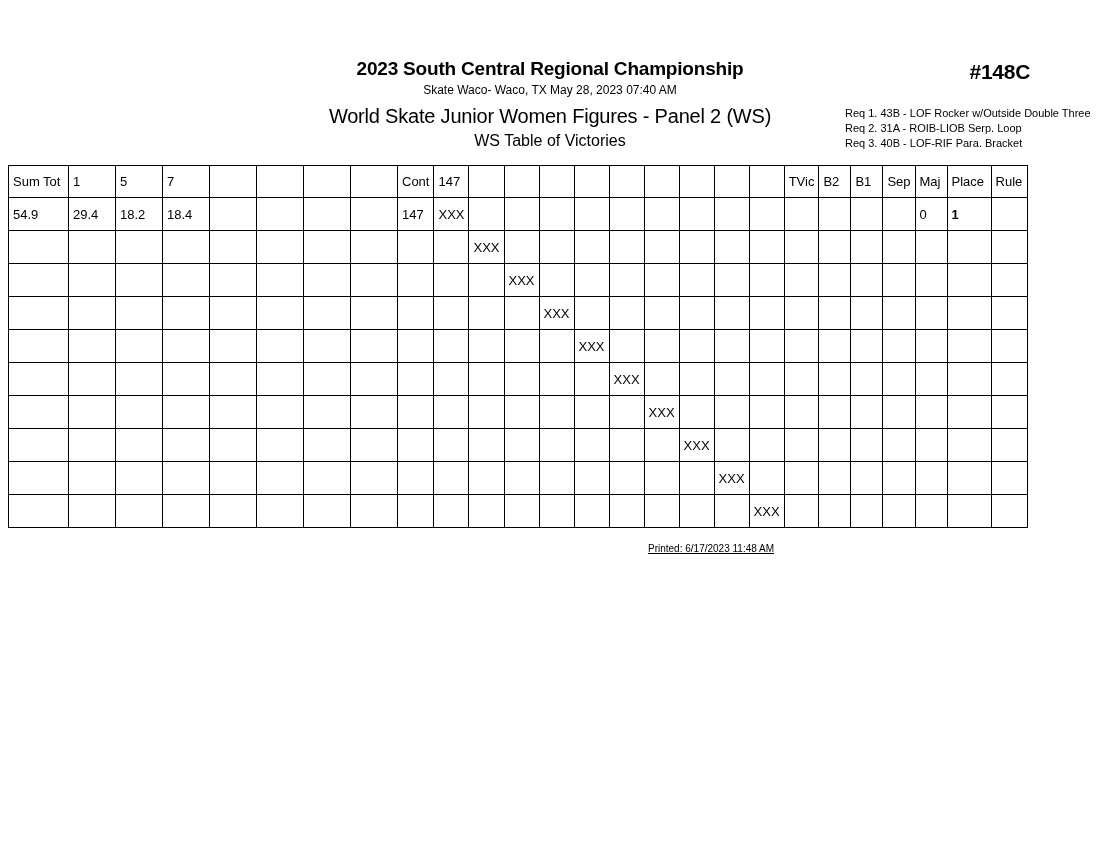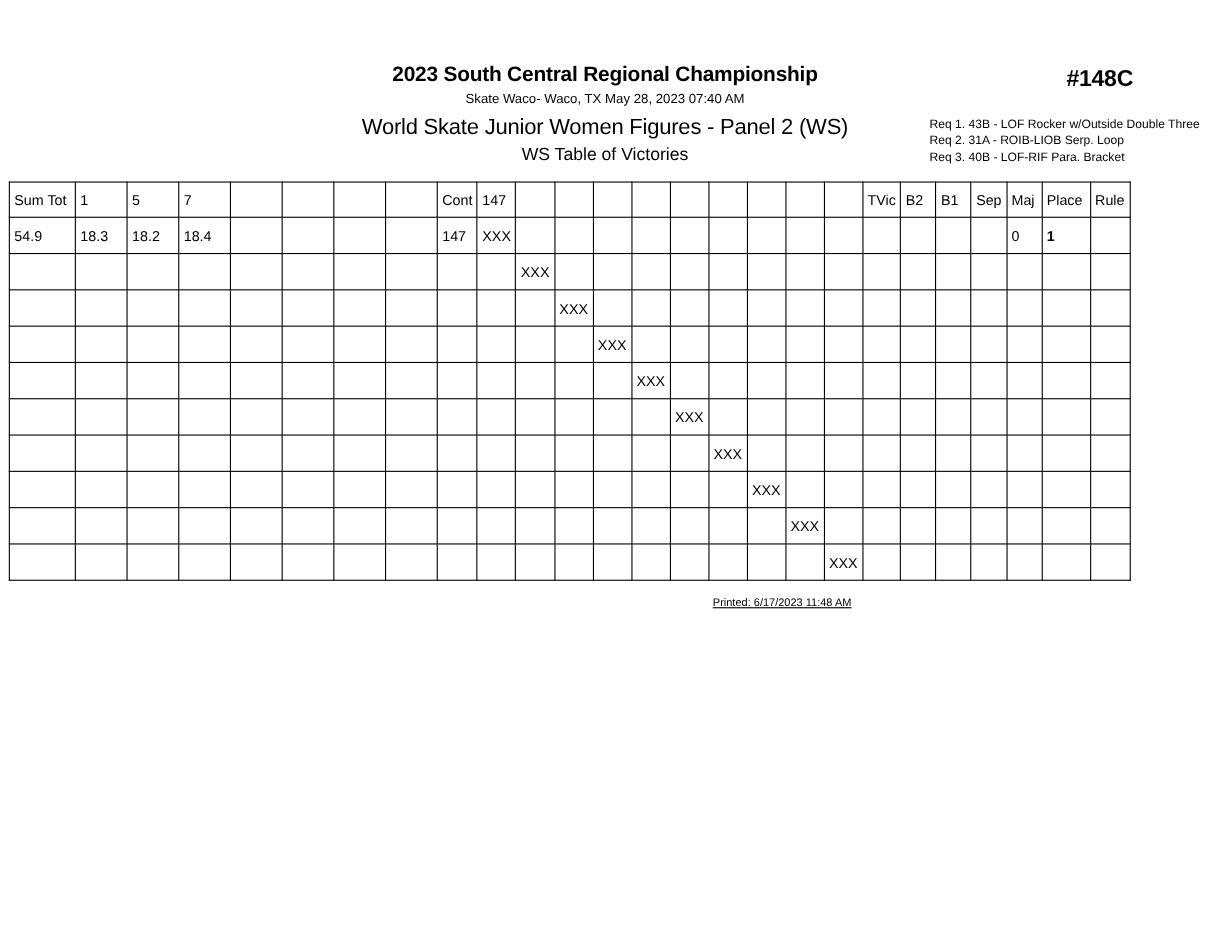--- a/index.html
+++ b/index.html
@@ -188,21 +188,21 @@
           <td>TVic</td>
           <td>B2</td>
           <td>B1</td>
           <td>Sep</td>
           <td>Maj</td>
           <td>Place</td>
           <td>Rule</td>
         </tr>
         <tr>
           <td>54.9</td>
-          <td>18.3</td>
+          <td>29.4</td>
           <td>18.2</td>
           <td>18.4</td>
           <td></td>
           <td></td>
           <td></td>
           <td></td>
           <td>147</td>
           <td class="xxx">XXX</td>
           <td></td>
           <td></td>

